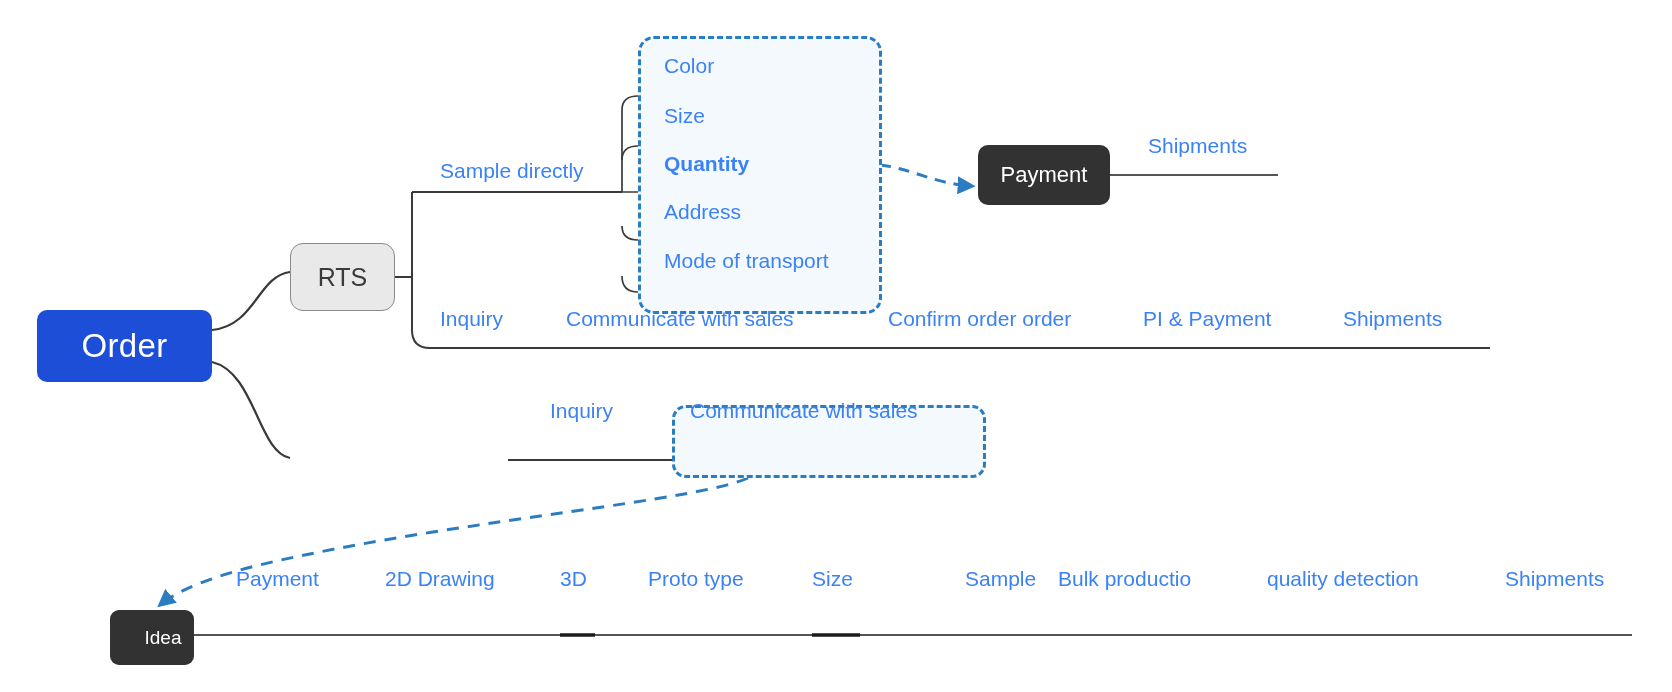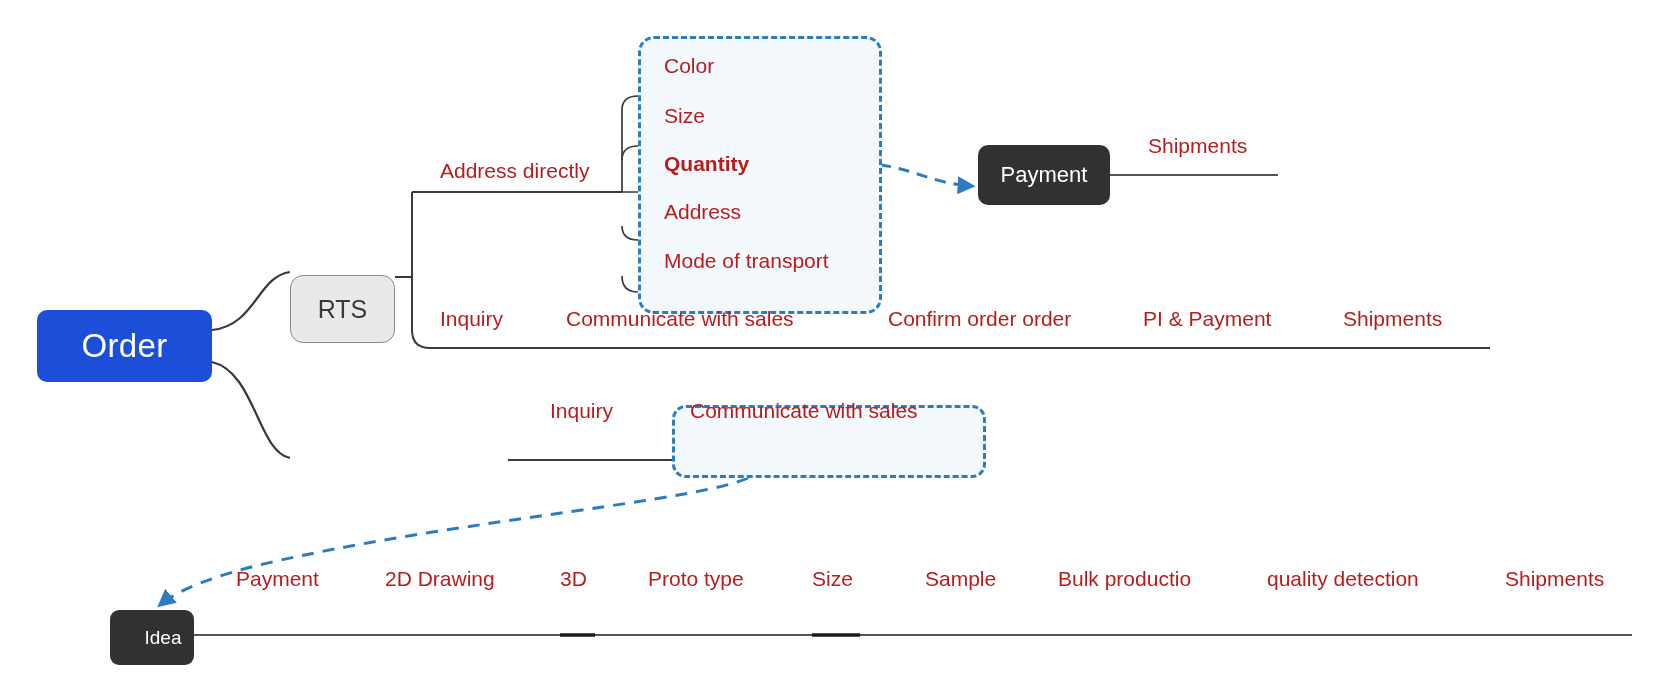--- a/index.html
+++ b/index.html
@@ -44,37 +44,36 @@
     font-size: 33px;
     font-weight: 400;
     letter-spacing: 0.3px;
   }
   .node-grey {
     background: #e9e9e9;
     border: 1.3px solid #8a8a8a;
     border-radius: 13px;
     color: #3a3a3a;
     font-size: 25px;
-    margin-top: 32px;
   }
   .node-dark {
     background: #323232;
     color: #ffffff;
     border-radius: 10px;
     font-size: 22px;
   }
   .node-dark.small {
     font-size: 19px;
     border-radius: 9px;
     padding-left: 22px;
   }
   .label {
     position: absolute;
     white-space: nowrap;
-    color: #b91c1c;
+    color: #3b82f6;
     font-size: 21px;
     line-height: 1;
   }
   .label.sub {
     font-size: 21px;
   }
   .dashbox {
     position: absolute;
     box-sizing: border-box;
     border: 3px dashed #2b7cc0;
@@ -143,21 +142,21 @@
 
 
   <div class="node node-dark" style="left:978px; top:145px; width:132px; height:60px;">
     <span>Payment</span>
   </div>
 
   <div class="node node-dark small" style="left:110px; top:610px; width:84px; height:55px;">
     <span>Idea</span>
   </div>
 
-  <div class="label" style="left:440px; top:160px;">Address directly</div>
+  <div class="label" style="left:440px; top:160px;">Sample directly</div>
 
   <div class="label sub" style="left:664px; top:55px;">Color</div>
   <div class="label sub" style="left:664px; top:105px;">Size</div>
   <div class="label sub" style="left:664px; top:153px;font-weight:bold;">Quantity</div>
   <div class="label sub" style="left:664px; top:201px;">Address</div>
   <div class="label sub" style="left:664px; top:250px;">Mode of transport</div>
 
   <div class="label" style="left:1148px; top:135px;">Shipments</div>
 
   <div class="label" style="left:440px; top:308px;">Inquiry</div>
@@ -167,18 +166,18 @@
   <div class="label" style="left:1343px; top:308px;">Shipments</div>
 
   <div class="label" style="left:550px; top:400px;">Inquiry</div>
   <div class="label" style="left:690px; top:400px;">Communicate with sales</div>
 
   <div class="label" style="left:236px; top:568px;">Payment</div>
   <div class="label" style="left:385px; top:568px;">2D Drawing</div>
   <div class="label" style="left:560px; top:568px;">3D</div>
   <div class="label" style="left:648px; top:568px;">Proto type</div>
   <div class="label" style="left:812px; top:568px;">Size</div>
-  <div class="label" style="left:925px; top:568px;">Sample</div>
+  <div class="label" style="left:965px; top:568px;">Sample</div>
   <div class="label" style="left:1058px; top:568px;">Bulk productio</div>
   <div class="label" style="left:1267px; top:568px;">quality detection</div>
   <div class="label" style="left:1505px; top:568px;">Shipments</div>
 
 </div>
 
 </body></html>

